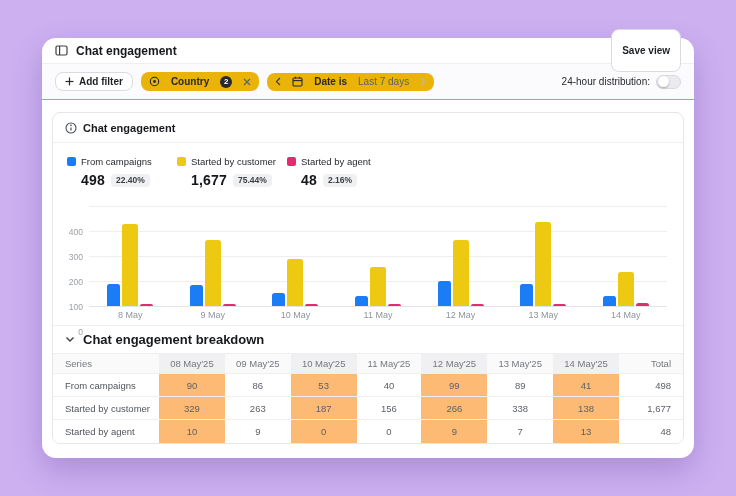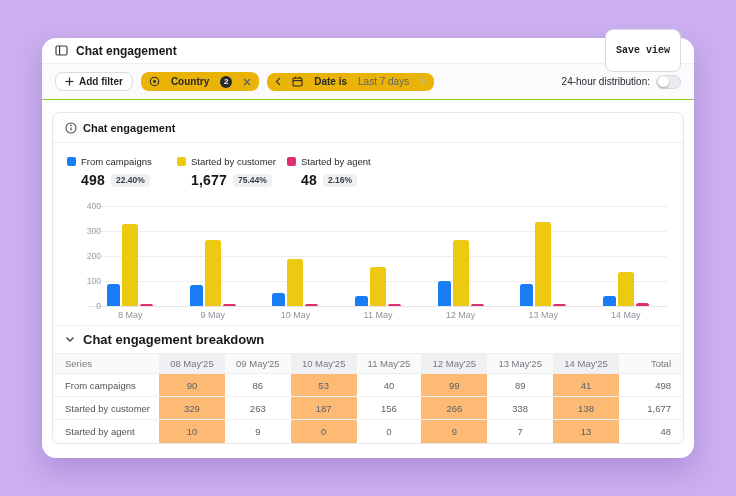--- a/index.html
+++ b/index.html
@@ -20,21 +20,21 @@
     height:26px; display:flex; align-items:center; gap:8px;
     padding:0 13px; border-bottom:1px solid #efeff2;
   }
   .card-title { font-size:12px; font-weight:700; color:#17191c; }
   .btn {
     display:inline-flex; align-items:center; gap:5px;
     background:#fff; border:1px solid #dadae0; border-radius:8px;
     font-size:10px; font-weight:700; color:#1e2124; cursor:pointer;
     font-family:"Liberation Sans", sans-serif;
   }
-  .save-view { margin-left:auto; padding:15px 10px;font-family:Liberation Mono, monospace; }
+  .save-view { margin-left:auto; padding:15px 10px; }
   
   .filter-bar {
     height:36px; display:flex; align-items:center; gap:8px;
     padding:0 13px; background:#fbfbfd; border-bottom:1px solid #84cc16;
   }
   .add-filter { padding:3px 9px; }
   .chip {
     display:inline-flex; align-items:center; gap:11px;
     background:#eab308; border-radius:8px; padding:3.5px 8px;
     font-size:10px; color:#26292d; cursor:pointer;
@@ -72,22 +72,22 @@
   .legend-value { font-size:14px; font-weight:700; color:#141619; letter-spacing:.2px; }
   .pct-badge {
     background:#eff0f2; border-radius:4px; padding:1.5px 5px;
     font-size:8.5px; font-weight:700; color:#3c4146;
   }
   
   .chart { position:relative; margin:8px 12px 0 6px; height:125px; }
   .gridline { position:absolute; left:30px; right:4px; height:0; border-top:1px solid #eeeef1; }
   .gridline.zero { border-top-color:#e4e4e8; }
   .grid-label {
-    position:absolute; left:18px; width:24px; text-align:right;
-    font-size:8.5px; color:#9aa0a6; transform:translateY(-50%);
+    position:absolute; left:0; width:24px; text-align:right;
+    font-size:8.5px; color:#9aa0a6; transform:translateY(-50%);margin-top:26px;
   }
   .chart-groups {
     position:absolute; left:30px; right:4px; top:6px; height:100px;
     display:flex; align-items:flex-end;
   }
   .bar-group { flex:1; display:flex; align-items:flex-end; justify-content:center; gap:2px; height:100%; }
   .bar { border-radius:2.5px 2.5px 0 0; }
   .chart-xlabels { position:absolute; left:30px; right:4px; top:110px; display:flex; }
   .x-label { flex:1; text-align:center; font-size:9px; color:#8f959c; }
   

